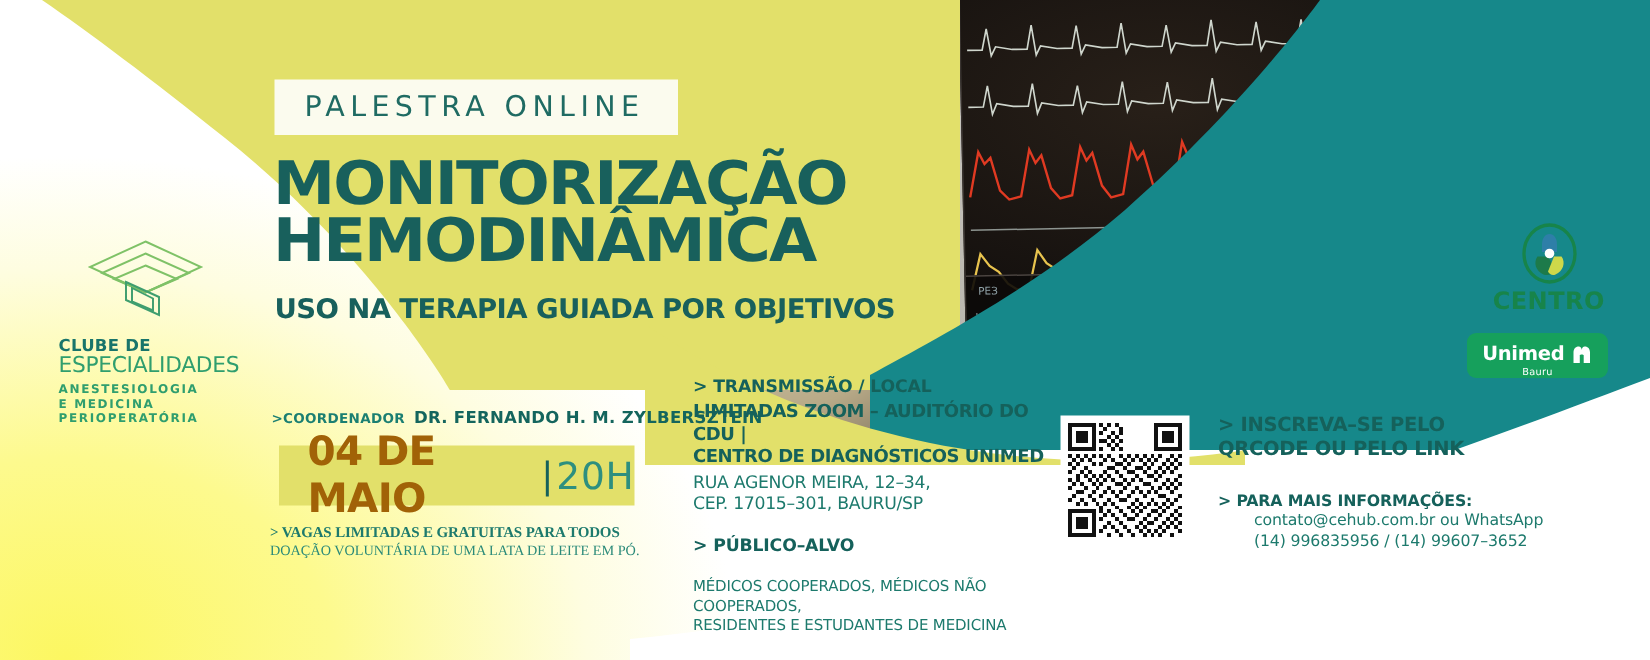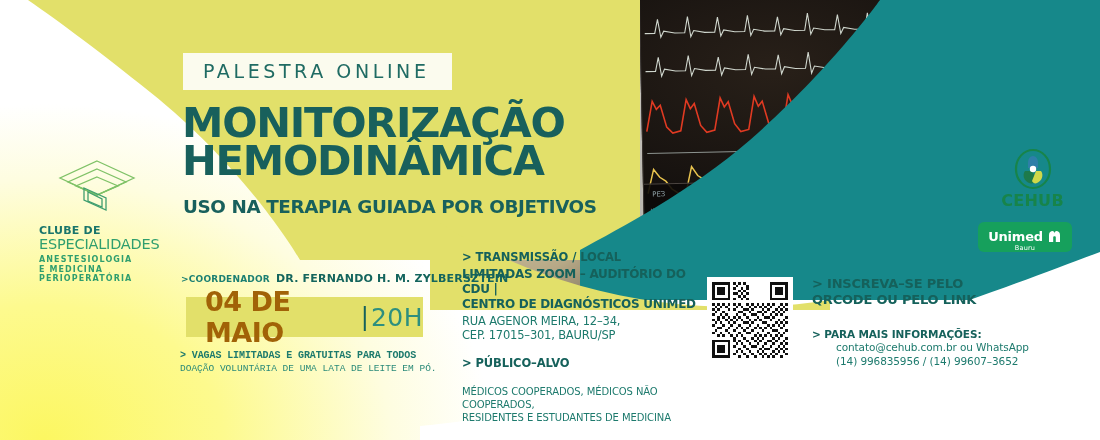--- a/index.html
+++ b/index.html
@@ -162,21 +162,21 @@
     display: flex; align-items: center;
     padding-left: 19px;
     font-family: "DejaVu Sans", sans-serif;
   }
   .date-badge .d { font-size: 27px; font-weight: bold; color: #a16207; letter-spacing: -.5px; }
   .date-badge .sep { font-size: 24px; color: #15615b; margin: 0 2px 0 4px; }
   .date-badge .h { font-size: 25px; color: #2d8f7f; letter-spacing: .5px; }
 
   .note-block {
     position: absolute; left: 180px; top: 350px;
-    font-family: Liberation Mono, monospace; color: #1d7a6d;
+    font-family: Liberation Serif, serif; color: #1d7a6d;
   }
   .note-block .l1 { font-size: 10px; font-weight: bold; letter-spacing: -.1px; }
   .note-block .l2 { font-size: 9.5px; margin-top: 2px; color: #2a8a79; }
 
   .col-mid { position: absolute; left: 462px; top: 250px; width: 250px; }
   .col-mid .head {
     font-family: "DejaVu Sans", sans-serif; font-weight: bold;
     font-size: 11.5px; color: #15615b; letter-spacing: -.1px;
   }
   .col-mid .strong {
@@ -449,21 +449,21 @@
   </div>
 
   <div class="cehub">
     <svg class="cehub-mark" viewBox="0 0 42 42">
       <path d="M21 2 C30 2 38 10 38 21 C38 32 30 40 21 40 C12 40 4 32 4 21 C4 10 12 2 21 2 Z" fill="none" stroke="#17844a" stroke-width="2.2"></path>
       <path d="M21 8 C24 8 26 11 26 15 L26 20 L16 20 L16 15 C16 11 18 8 21 8 Z" fill="#2e7fa8"></path>
       <path d="M13 23 C10 27 12 33 17 35 C20 36 23 35 25 32 L20 23 Z" fill="#1d7a4a"></path>
       <path d="M29 23 C32 27 30 33 25 35 C23 36 21 35 20 33 L24 23 Z" fill="#cfd84a"></path>
       <circle cx="21" cy="21" r="3.2" fill="#ffffff"></circle>
     </svg>
-    <div class="cehub-word">CEHUB</div>
+    <div class="cehub-word">CENTRO</div>
   </div>
 
   <div class="unimed">
     <div class="unimed-row">
       <span class="unimed-word">Unimed</span>
       <svg width="15" height="13" viewBox="0 0 15 13">
         <path d="M2 12 L2 5 C2 2 4 1 5.5 1 C6.6 1 7.5 2 7.5 3.4 C7.5 2 8.4 1 9.5 1 C11 1 13 2 13 5 L13 12 Z" fill="#ffffff"></path>
         <path d="M6.2 12 L6.2 7 C6.2 6 8.8 6 8.8 7 L8.8 12 Z" fill="#16a05c"></path>
       </svg>
     </div>

